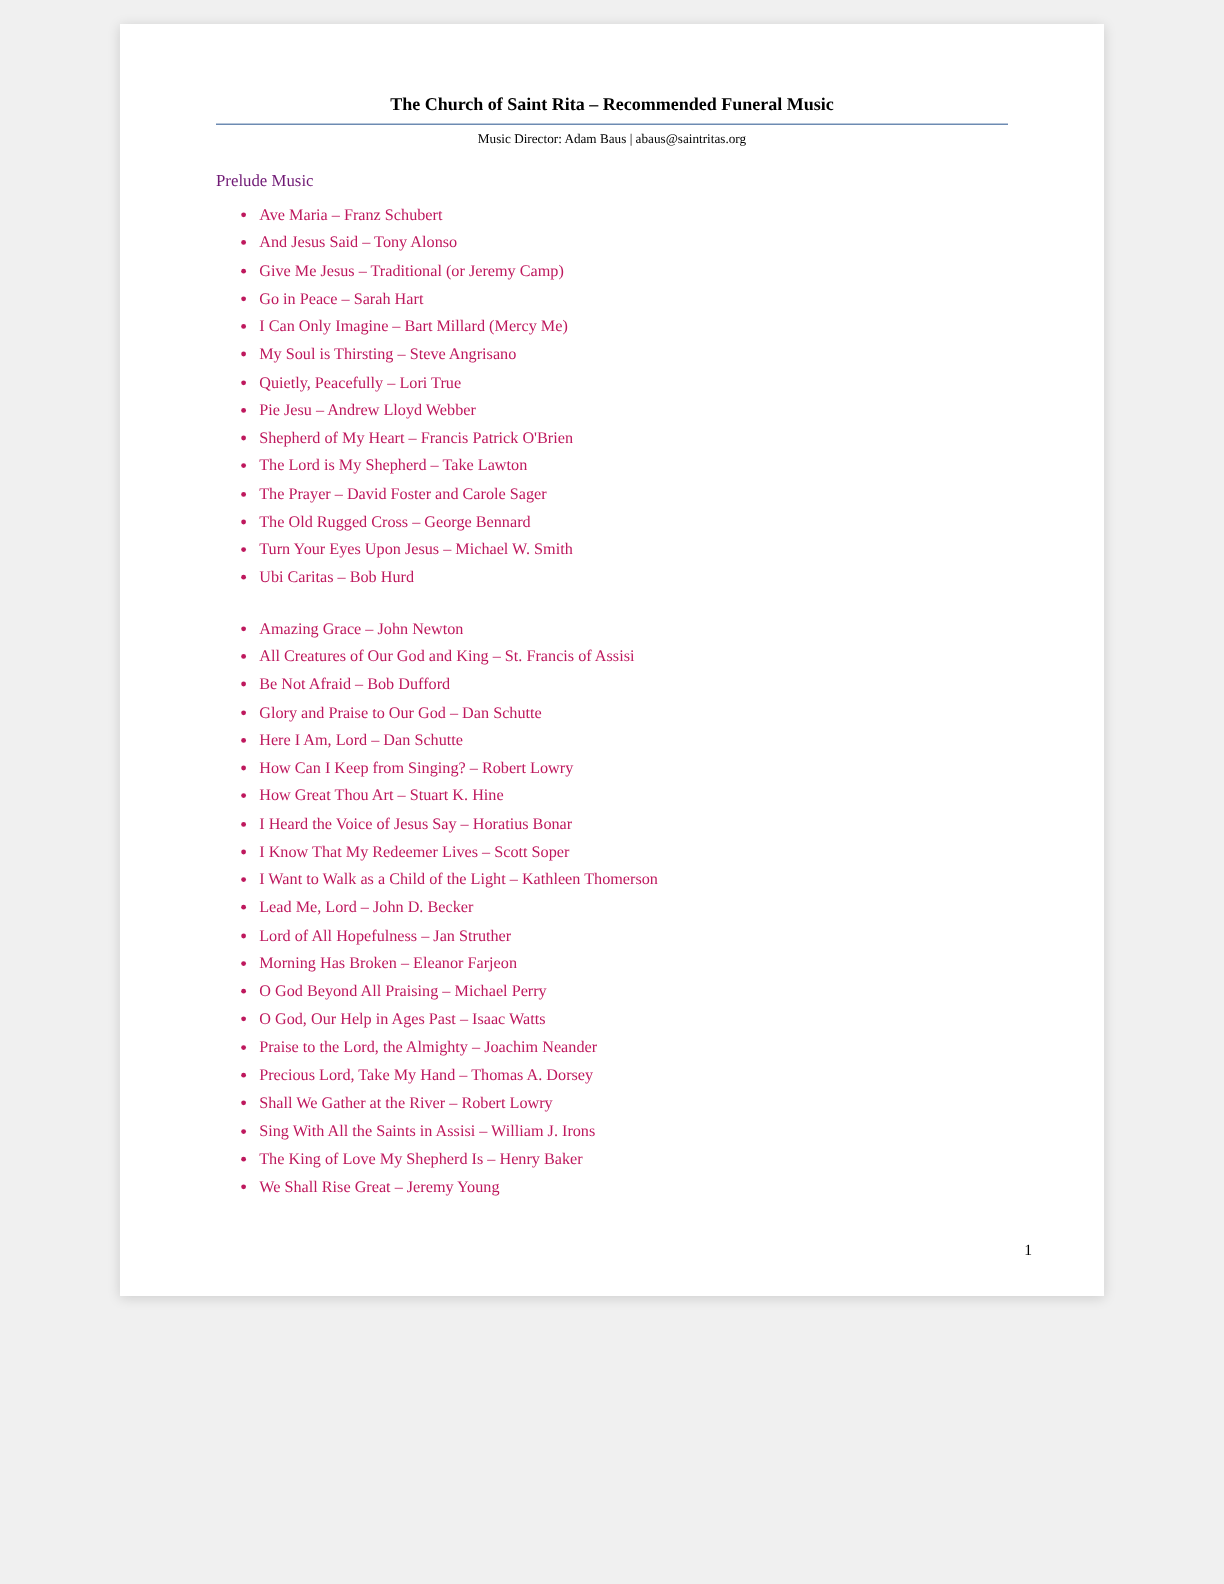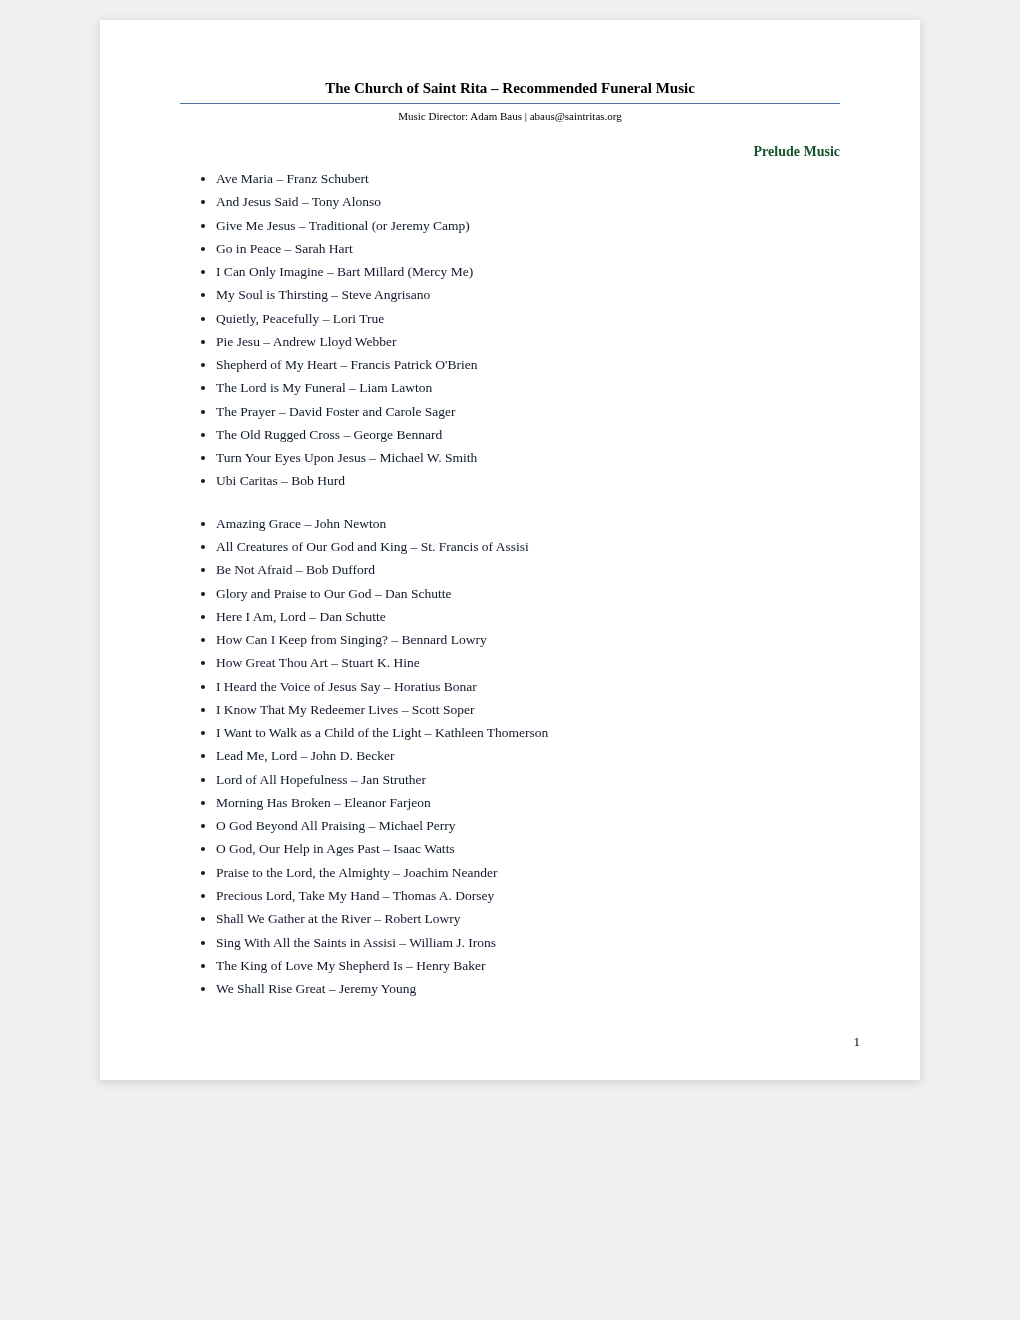--- a/index.html
+++ b/index.html
@@ -50,35 +50,34 @@
       color: #000;
       margin-bottom: 22px;
     }
 
     .section {
       margin-bottom: 20px;
     }
 
     .section-title {
       font-size: 14px;
-      font-weight: bold;
-      color: #14532d;
+      font-weight: normal;
+      color: #701a75;
       margin-bottom: 8px;
-      text-align: right;
     }
 
     ul {
       list-style: disc;
       padding-left: 36px;
       margin: 0;
     }
 
     ul li {
       font-size: 13.5px;
-      color: #0f172a;
+      color: #be185d;
       line-height: 1.65;
       margin-bottom: 1px;
     }
 
     .page-number {
       position: absolute;
       bottom: 30px;
       right: 60px;
       font-size: 13px;
       color: #000;
@@ -102,36 +101,36 @@
     <ul>
       <li>Ave Maria – Franz Schubert</li>
       <li>And Jesus Said – Tony Alonso</li>
       <li>Give Me Jesus – Traditional (or Jeremy Camp)</li>
       <li>Go in Peace – Sarah Hart</li>
       <li>I Can Only Imagine – Bart Millard (Mercy Me)</li>
       <li>My Soul is Thirsting – Steve Angrisano</li>
       <li>Quietly, Peacefully – Lori True</li>
       <li>Pie Jesu – Andrew Lloyd Webber</li>
       <li>Shepherd of My Heart – Francis Patrick O'Brien</li>
-      <li>The Lord is My Funeral – Liam Lawton</li>
+      <li>The Lord is My Shepherd – Take Lawton</li>
       <li>The Prayer – David Foster and Carole Sager</li>
       <li>The Old Rugged Cross – George Bennard</li>
       <li>Turn Your Eyes Upon Jesus – Michael W. Smith</li>
       <li>Ubi Caritas – Bob Hurd</li>
     </ul>
   </div>
 
   <div class="section">
     <ul>
       <li>Amazing Grace – John Newton</li>
       <li>All Creatures of Our God and King – St. Francis of Assisi</li>
       <li>Be Not Afraid – Bob Dufford</li>
       <li>Glory and Praise to Our God – Dan Schutte</li>
       <li>Here I Am, Lord – Dan Schutte</li>
-      <li>How Can I Keep from Singing? – Bennard Lowry</li>
+      <li>How Can I Keep from Singing? – Robert Lowry</li>
       <li>How Great Thou Art – Stuart K. Hine</li>
       <li>I Heard the Voice of Jesus Say – Horatius Bonar</li>
       <li>I Know That My Redeemer Lives – Scott Soper</li>
       <li>I Want to Walk as a Child of the Light – Kathleen Thomerson</li>
       <li>Lead Me, Lord – John D. Becker</li>
       <li>Lord of All Hopefulness – Jan Struther</li>
       <li>Morning Has Broken – Eleanor Farjeon</li>
       <li>O God Beyond All Praising – Michael Perry</li>
       <li>O God, Our Help in Ages Past – Isaac Watts</li>
       <li>Praise to the Lord, the Almighty – Joachim Neander</li>

